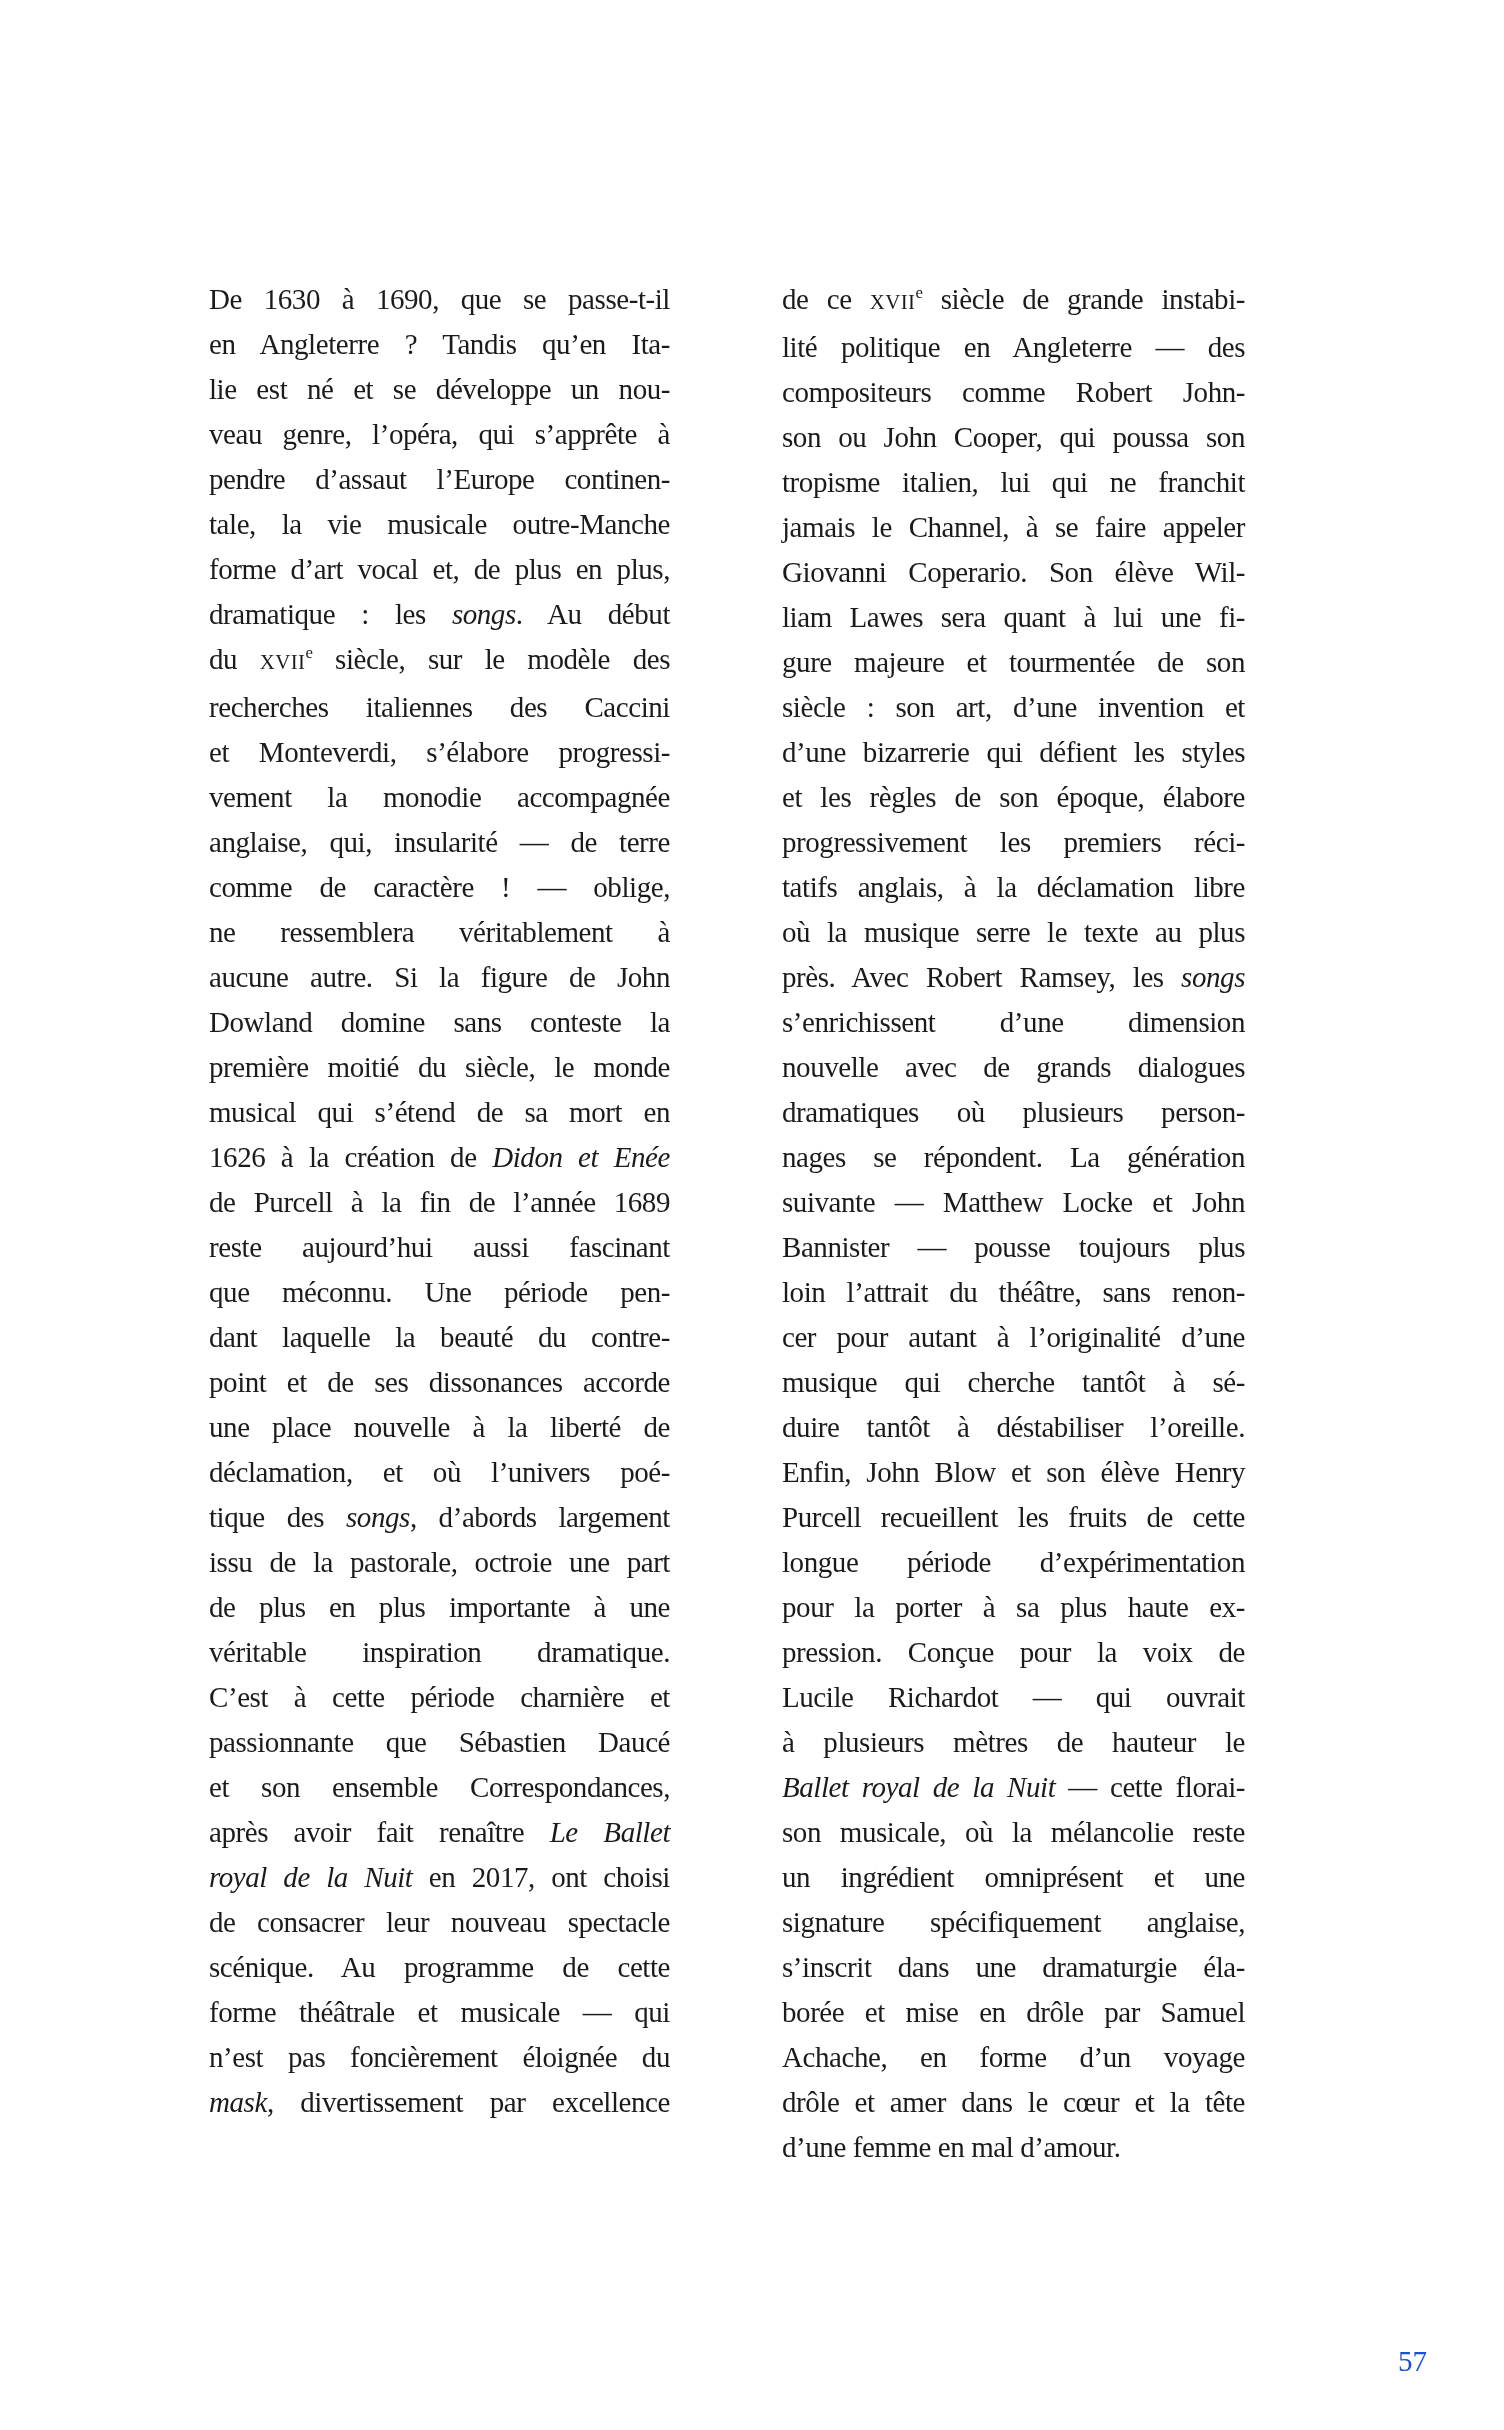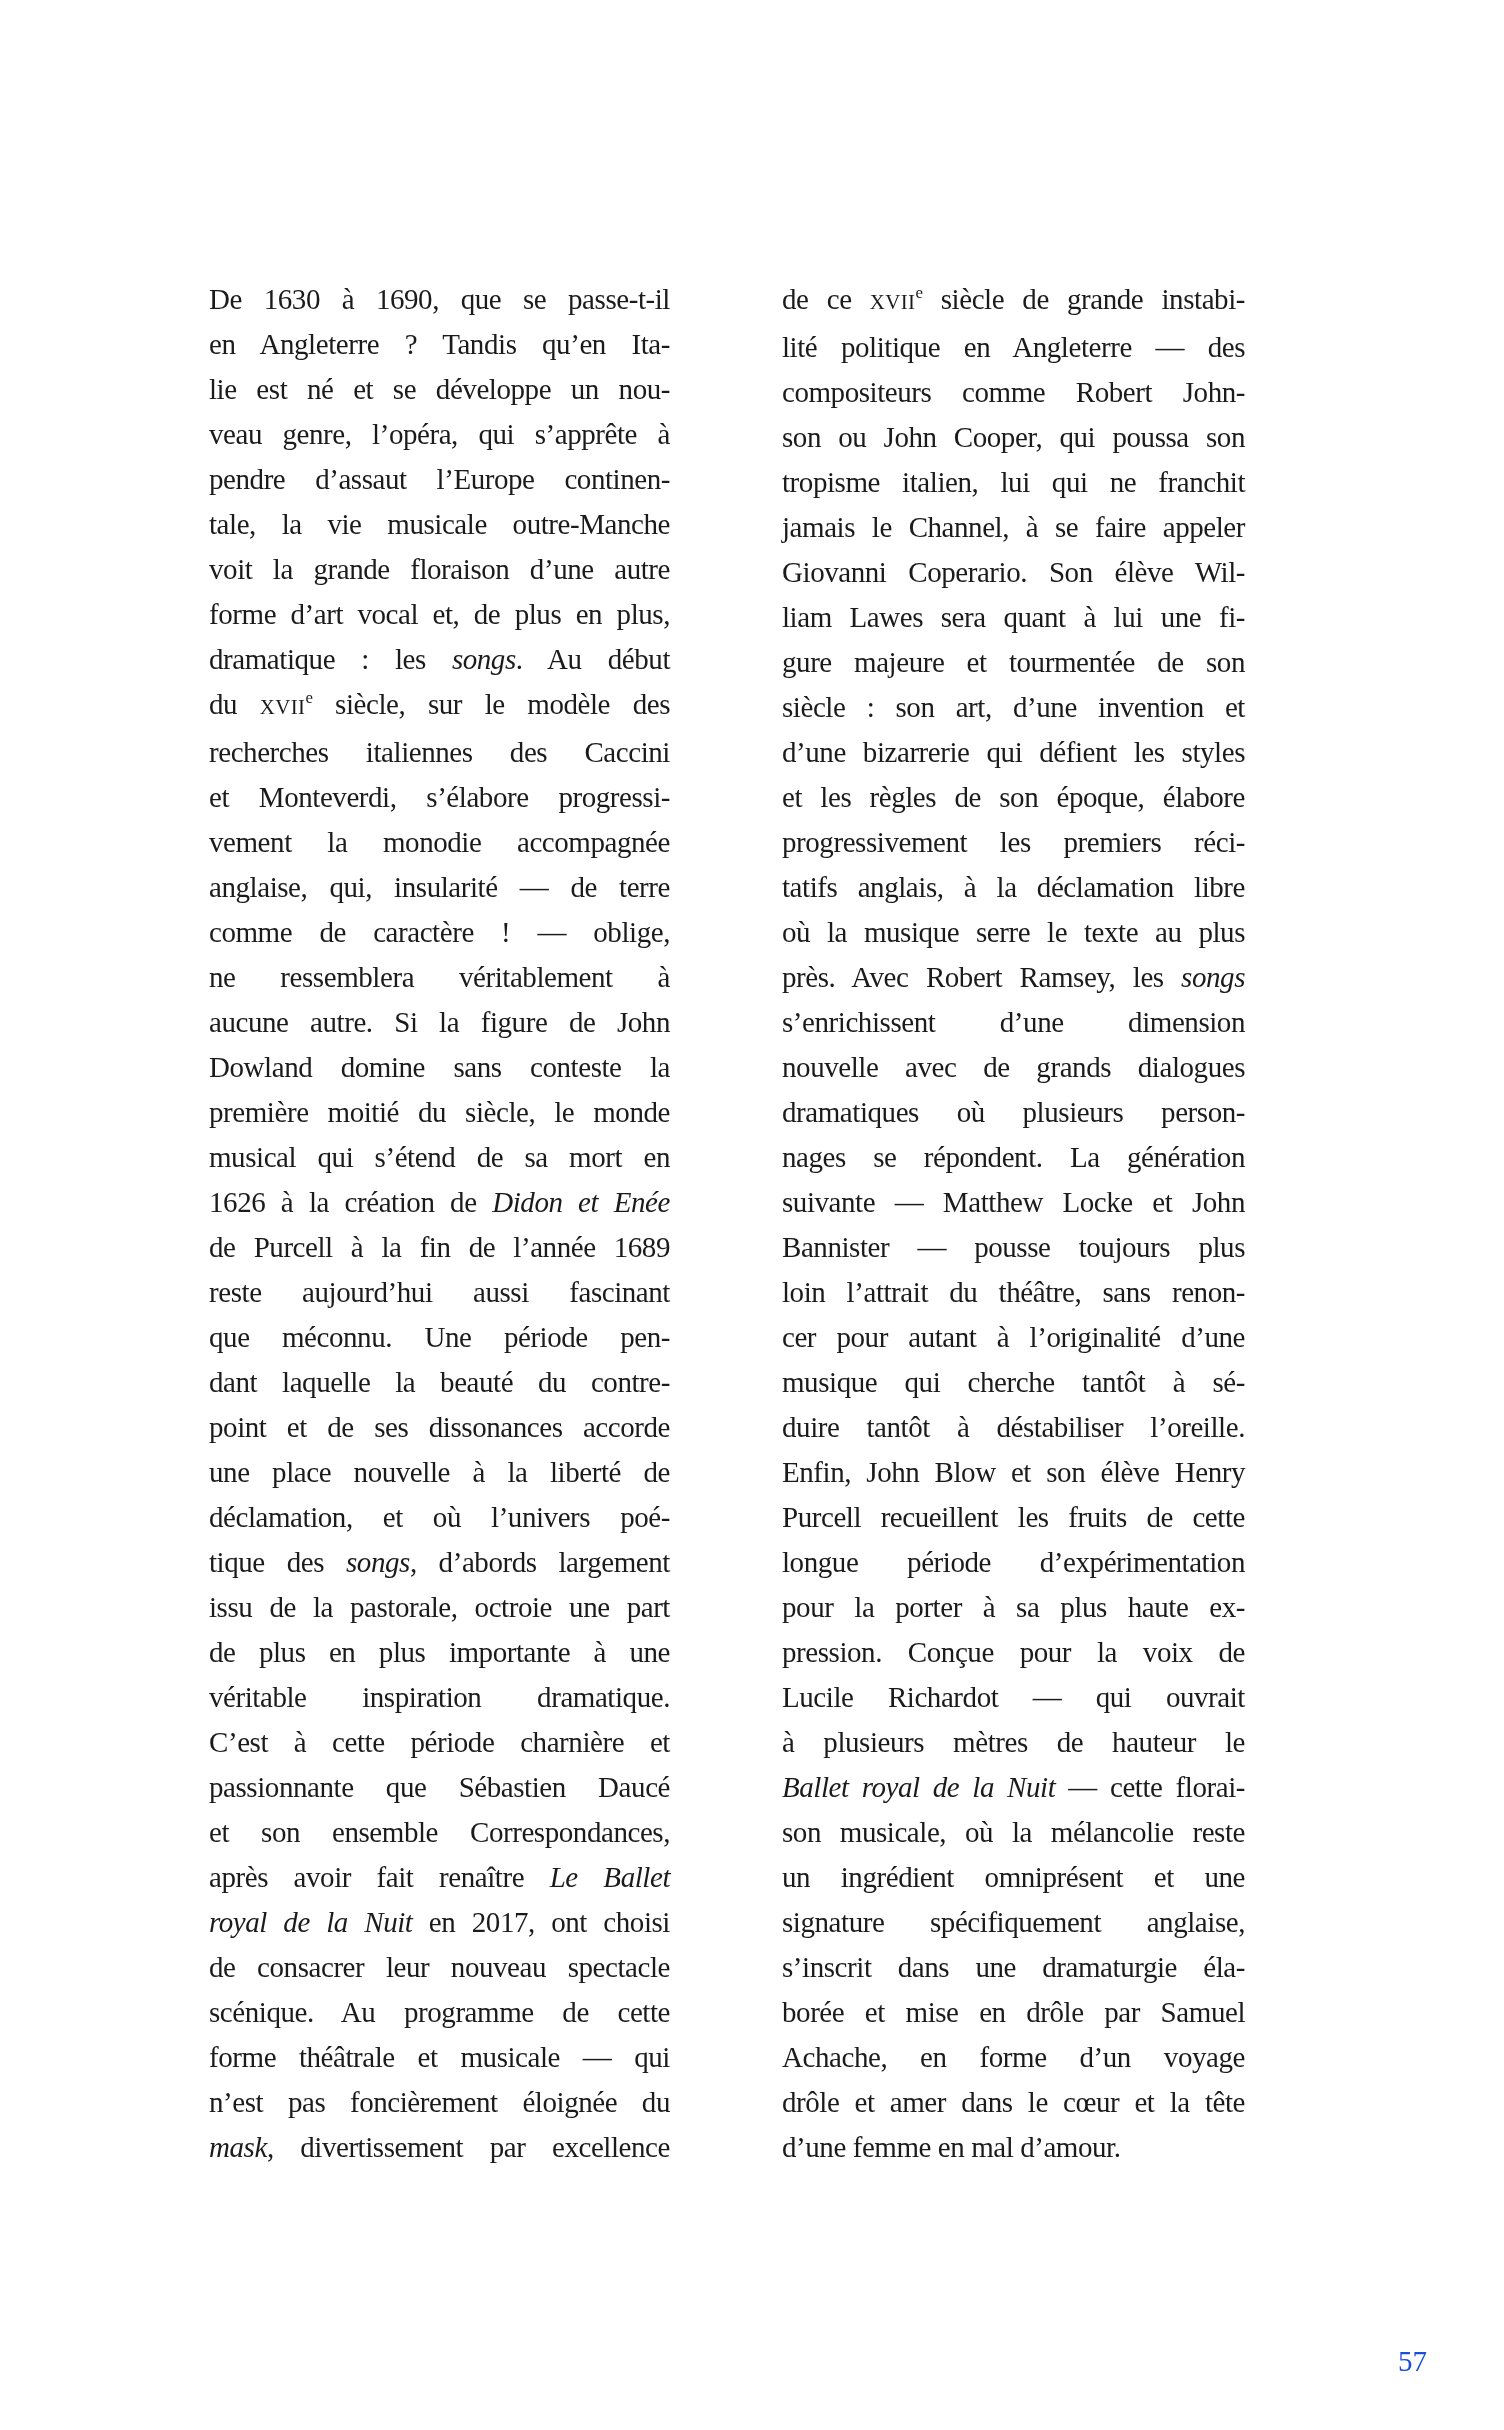--- a/index.html
+++ b/index.html
@@ -45,21 +45,20 @@
 <body>
 
 <div class="page">
   <div class="col col-left">
       <div class="line">De 1630 à 1690, que se passe-t-il</div>
       <div class="line">en Angleterre ? Tandis qu’en Ita-</div>
       <div class="line">lie est né et se développe un nou-</div>
       <div class="line">veau genre, l’opéra, qui s’apprête à</div>
       <div class="line">pendre d’assaut l’Europe continen-</div>
       <div class="line">tale, la vie musicale outre-Manche</div>
-      <div class="line">voit la grande floraison d’une autre</div>
       <div class="line">forme d’art vocal et, de plus en plus,</div>
       <div class="line">dramatique : les <span class="it">songs</span>. Au début</div>
       <div class="line">du <span class="sc">xvii</span><span class="sup">e</span> siècle, sur le modèle des</div>
       <div class="line">recherches italiennes des Caccini</div>
       <div class="line">et Monteverdi, s’élabore progressi-</div>
       <div class="line">vement la monodie accompagnée</div>
       <div class="line">anglaise, qui, insularité — de terre</div>
       <div class="line">comme de caractère ! — oblige,</div>
       <div class="line">ne ressemblera véritablement à</div>
       <div class="line">aucune autre. Si la figure de John</div>

